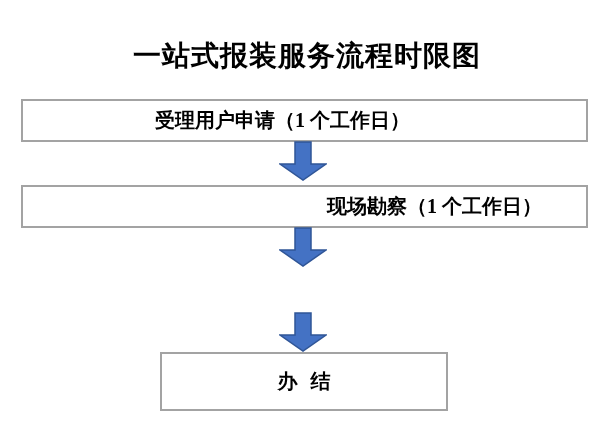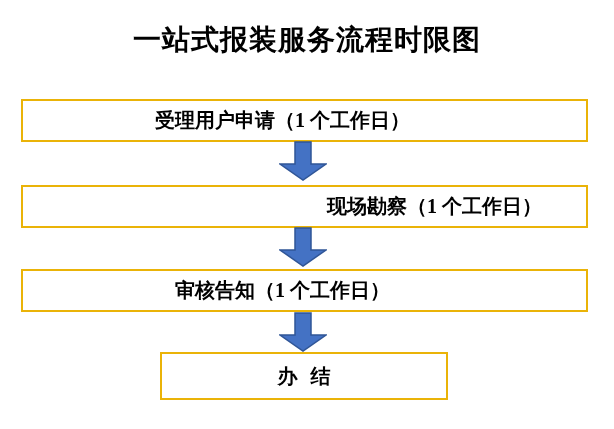--- a/index.html
+++ b/index.html
@@ -13,32 +13,32 @@
     height: 429px;
     background: #ffffff;
     font-family: "Liberation Serif", serif;
     color: #000000;
     overflow: hidden;
   }
   .diagram-title {
     position: absolute;
     left: 0;
     right: 0;
-    top: 24px;
+    top: 40px;
     text-align: center;
     font-size: 28px;
     font-weight: bold;
     line-height: 32px;
     letter-spacing: 1px;
     white-space: nowrap;
   }
   .step-box {
     position: absolute;
     box-sizing: border-box;
-    border: 2px solid #eab308;
+    border: 2px solid #a3a3a3;
     background: #ffffff;
     display: flex;
     align-items: center;
     justify-content: center;
     font-size: 20px;
     font-weight: bold;
     white-space: nowrap;
   }
   .step-box.wide {
     left: 21px;
@@ -46,21 +46,21 @@
     height: 43px;
     padding-right: 44px; 
   }
   .step-box.box1 { top: 99px; }
   .step-box.box2 { top: 185px; justify-content: flex-end; }
   .step-box.box3 { top: 269px; }
   .step-box.box4 {
     left: 160px;
     top: 352px;
     width: 288px;
-    height: 48px;
+    height: 59px;
   }
   .step-box.box4 .step-label {
     word-spacing: 8px;
   }
   .flow-arrow {
     position: absolute;
     left: 279px;
     width: 48px;
     height: 40px;
   }
@@ -84,23 +84,20 @@
   </svg>
 
   <div class="step-box wide box2">
     <span class="step-label">现场勘察（1 个工作日）</span>
   </div>
 
   <svg class="flow-arrow a2" viewBox="0 0 48 40">
     <polygon points="16,1 32,1 32,23 47,23 24,39 1,23 16,23" stroke-width="1.5" fill="#4472C4" stroke="#2F5597"></polygon>
   </svg>
 
-  <div class="step-box wide box3">
-    <span class="step-label">审核告知（1 个工作日）</span>
-  </div>
 
   <svg class="flow-arrow a3" viewBox="0 0 48 40">
     <polygon points="16,1 32,1 32,23 47,23 24,39 1,23 16,23" stroke-width="1.5" fill="#4472C4" stroke="#2F5597"></polygon>
   </svg>
 
   <div class="step-box box4">
     <span class="step-label">办 结</span>
   </div>
 
 </div>

